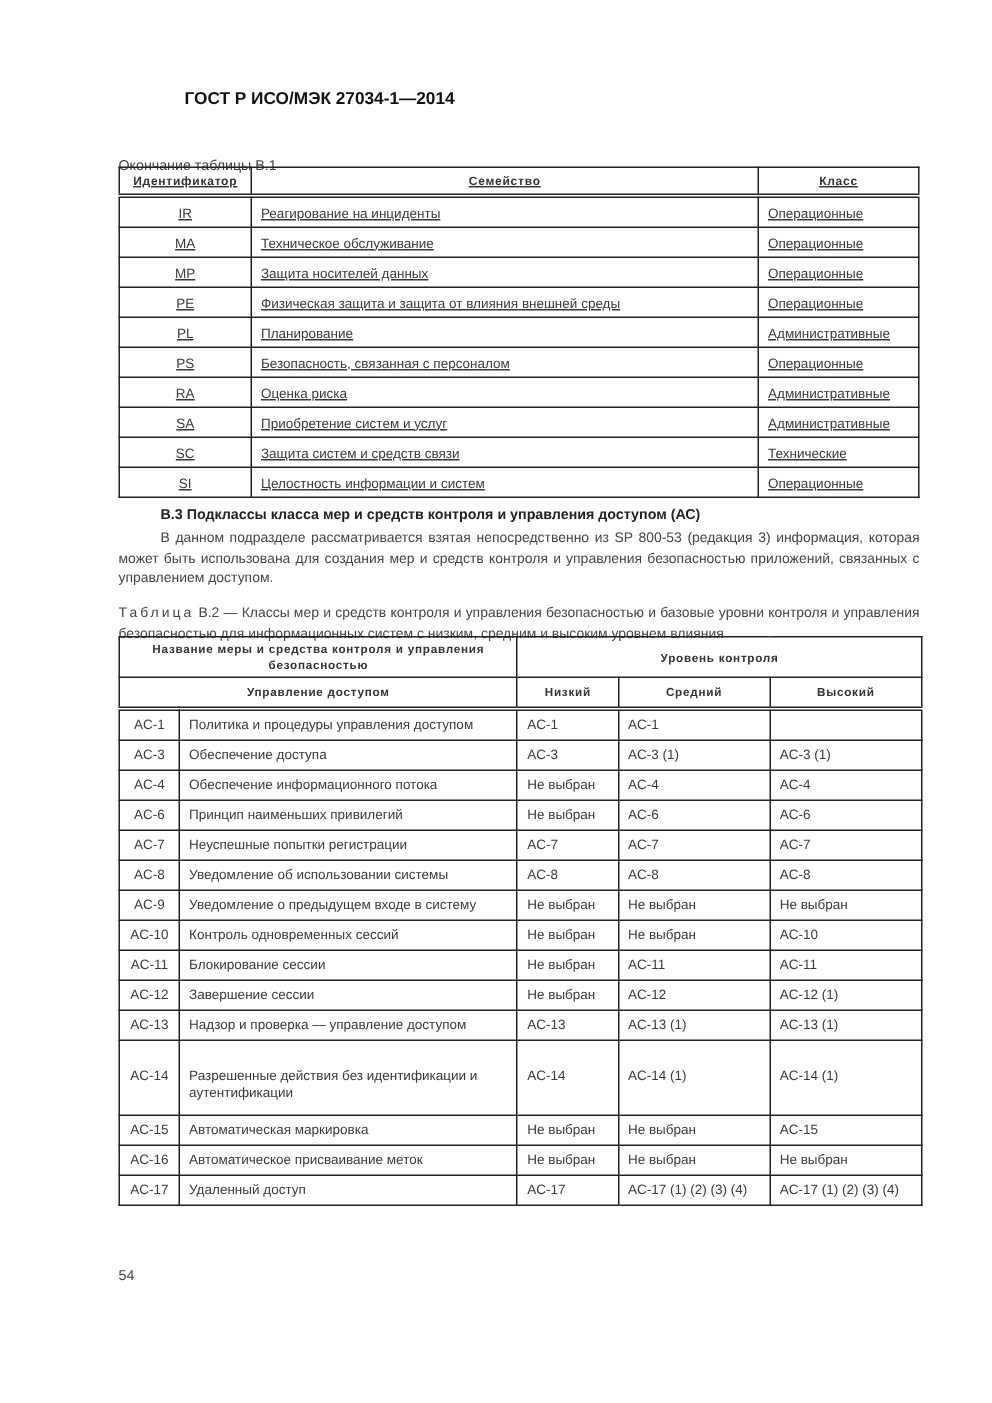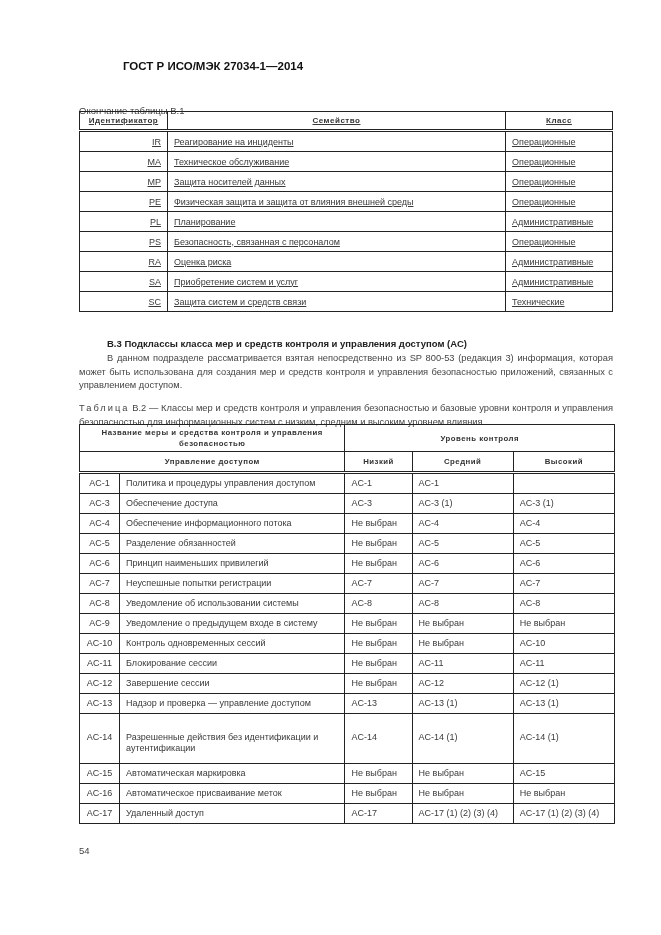--- a/index.html
+++ b/index.html
@@ -15,21 +15,21 @@
       position: absolute; left: 79px; top: 105px;
       font-size: 9.5px; color: #444;
     }
     table { border-collapse: collapse; position: absolute; font-size: 9px; color: #3a3a3a; }
     td, th { border: 1px solid #222; padding: 0 6px; vertical-align: middle; }
     th { font-weight: bold; font-size: 8px; letter-spacing: 0.5px; color: #333; }
     .t1 { left: 79px; top: 111px; width: 534px; text-decoration: underline; }
     .t1 th { height: 17px; }
     .t1 thead tr { border-bottom: 3px double #222; }
     .t1 td { height: 19px; }
-    .t1 td.id { text-align: right; }
+    .t1 td.id { text-align: center; }
     .section-title {
       position: absolute; left: 107px; top: 338px; font-size: 9.5px; font-weight: bold; color: #222;
     }
     .para {
       position: absolute; left: 79px; top: 352px; width: 534px;
       font-size: 9.3px; line-height: 13.5px; color: #444; text-align: justify;
     }
     .para .indent { display: inline-block; width: 28px; }
     .table2-caption {
       position: absolute; left: 79px; top: 402px; width: 534px;
@@ -106,20 +106,25 @@
       </tr>
       <tr>
         <td class="id">SA</td>
         <td>Приобретение систем и услуг</td>
         <td>Административные</td>
       </tr>
       <tr>
         <td class="id">SC</td>
         <td>Защита систем и средств связи</td>
         <td>Технические</td>
+      </tr>
+      <tr>
+        <td class="id">SI</td>
+        <td>Целостность информации и систем</td>
+        <td>Операционные</td>
       </tr>
     </tbody>
 </table>
 
 <div class="section-title">В.3 Подклассы класса мер и средств контроля и управления доступом (АС)</div>
 <div class="para"><span class="indent"></span><span>В данном подразделе рассматривается взятая непосредственно из SP 800-53 (редакция 3) информация, которая может быть использована для создания мер и средств контроля и управления безопасностью приложений, связанных с управлением доступом.</span></div>
 
 <div class="table2-caption"><span class="spaced">Таблица</span> <span>В.2 — Классы мер и средств контроля и управления безопасностью и базовые уровни контроля и управления безопасностью для информационных систем с низким, средним и высоким уровнем влияния</span></div>
 
 <table class="t2">
@@ -158,27 +163,20 @@
         <td>AC-3 (1)</td>
       </tr>
       <tr>
         <td class="id">AC-4</td>
         <td>Обеспечение информационного потока</td>
         <td>Не выбран</td>
         <td>AC-4</td>
         <td>AC-4</td>
       </tr>
       <tr>
-        <td class="id">AC-5</td>
-        <td>Разделение обязанностей</td>
-        <td>Не выбран</td>
-        <td>AC-5</td>
-        <td>AC-5</td>
-      </tr>
-      <tr>
         <td class="id">AC-6</td>
         <td>Принцип наименьших привилегий</td>
         <td>Не выбран</td>
         <td>AC-6</td>
         <td>AC-6</td>
       </tr>
       <tr>
         <td class="id">AC-7</td>
         <td>Неуспешные попытки регистрации</td>
         <td>AC-7</td>

